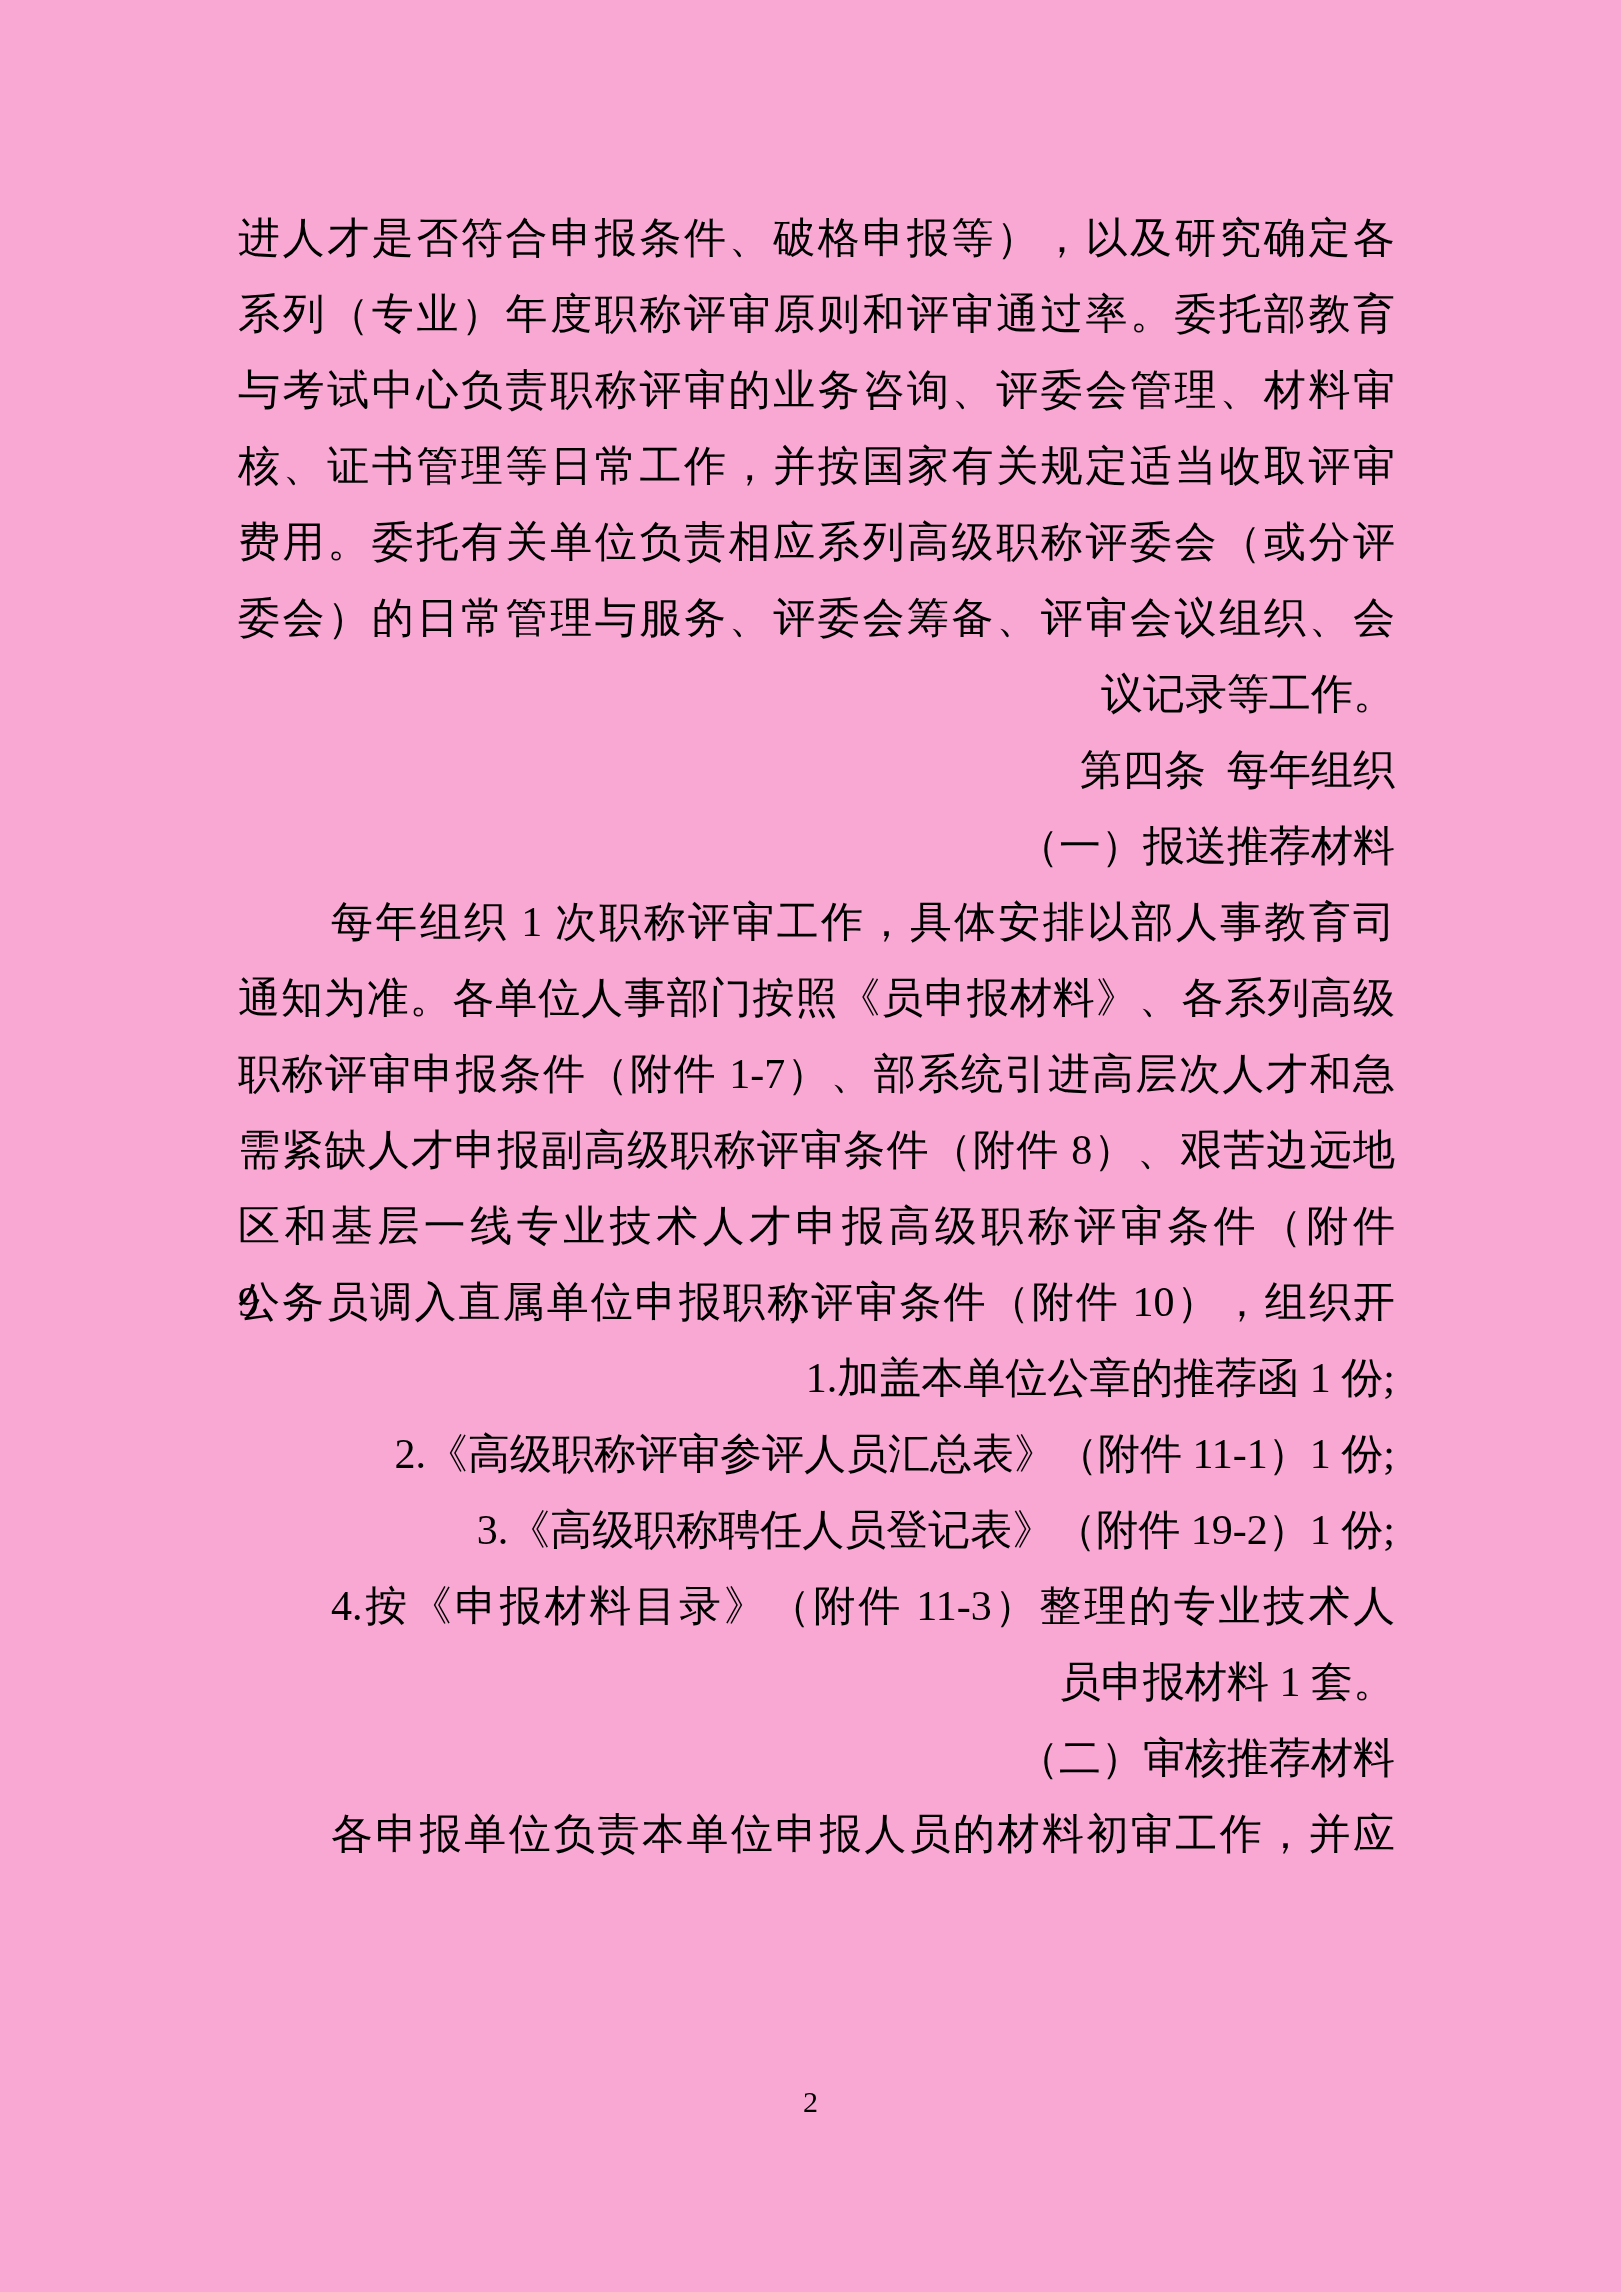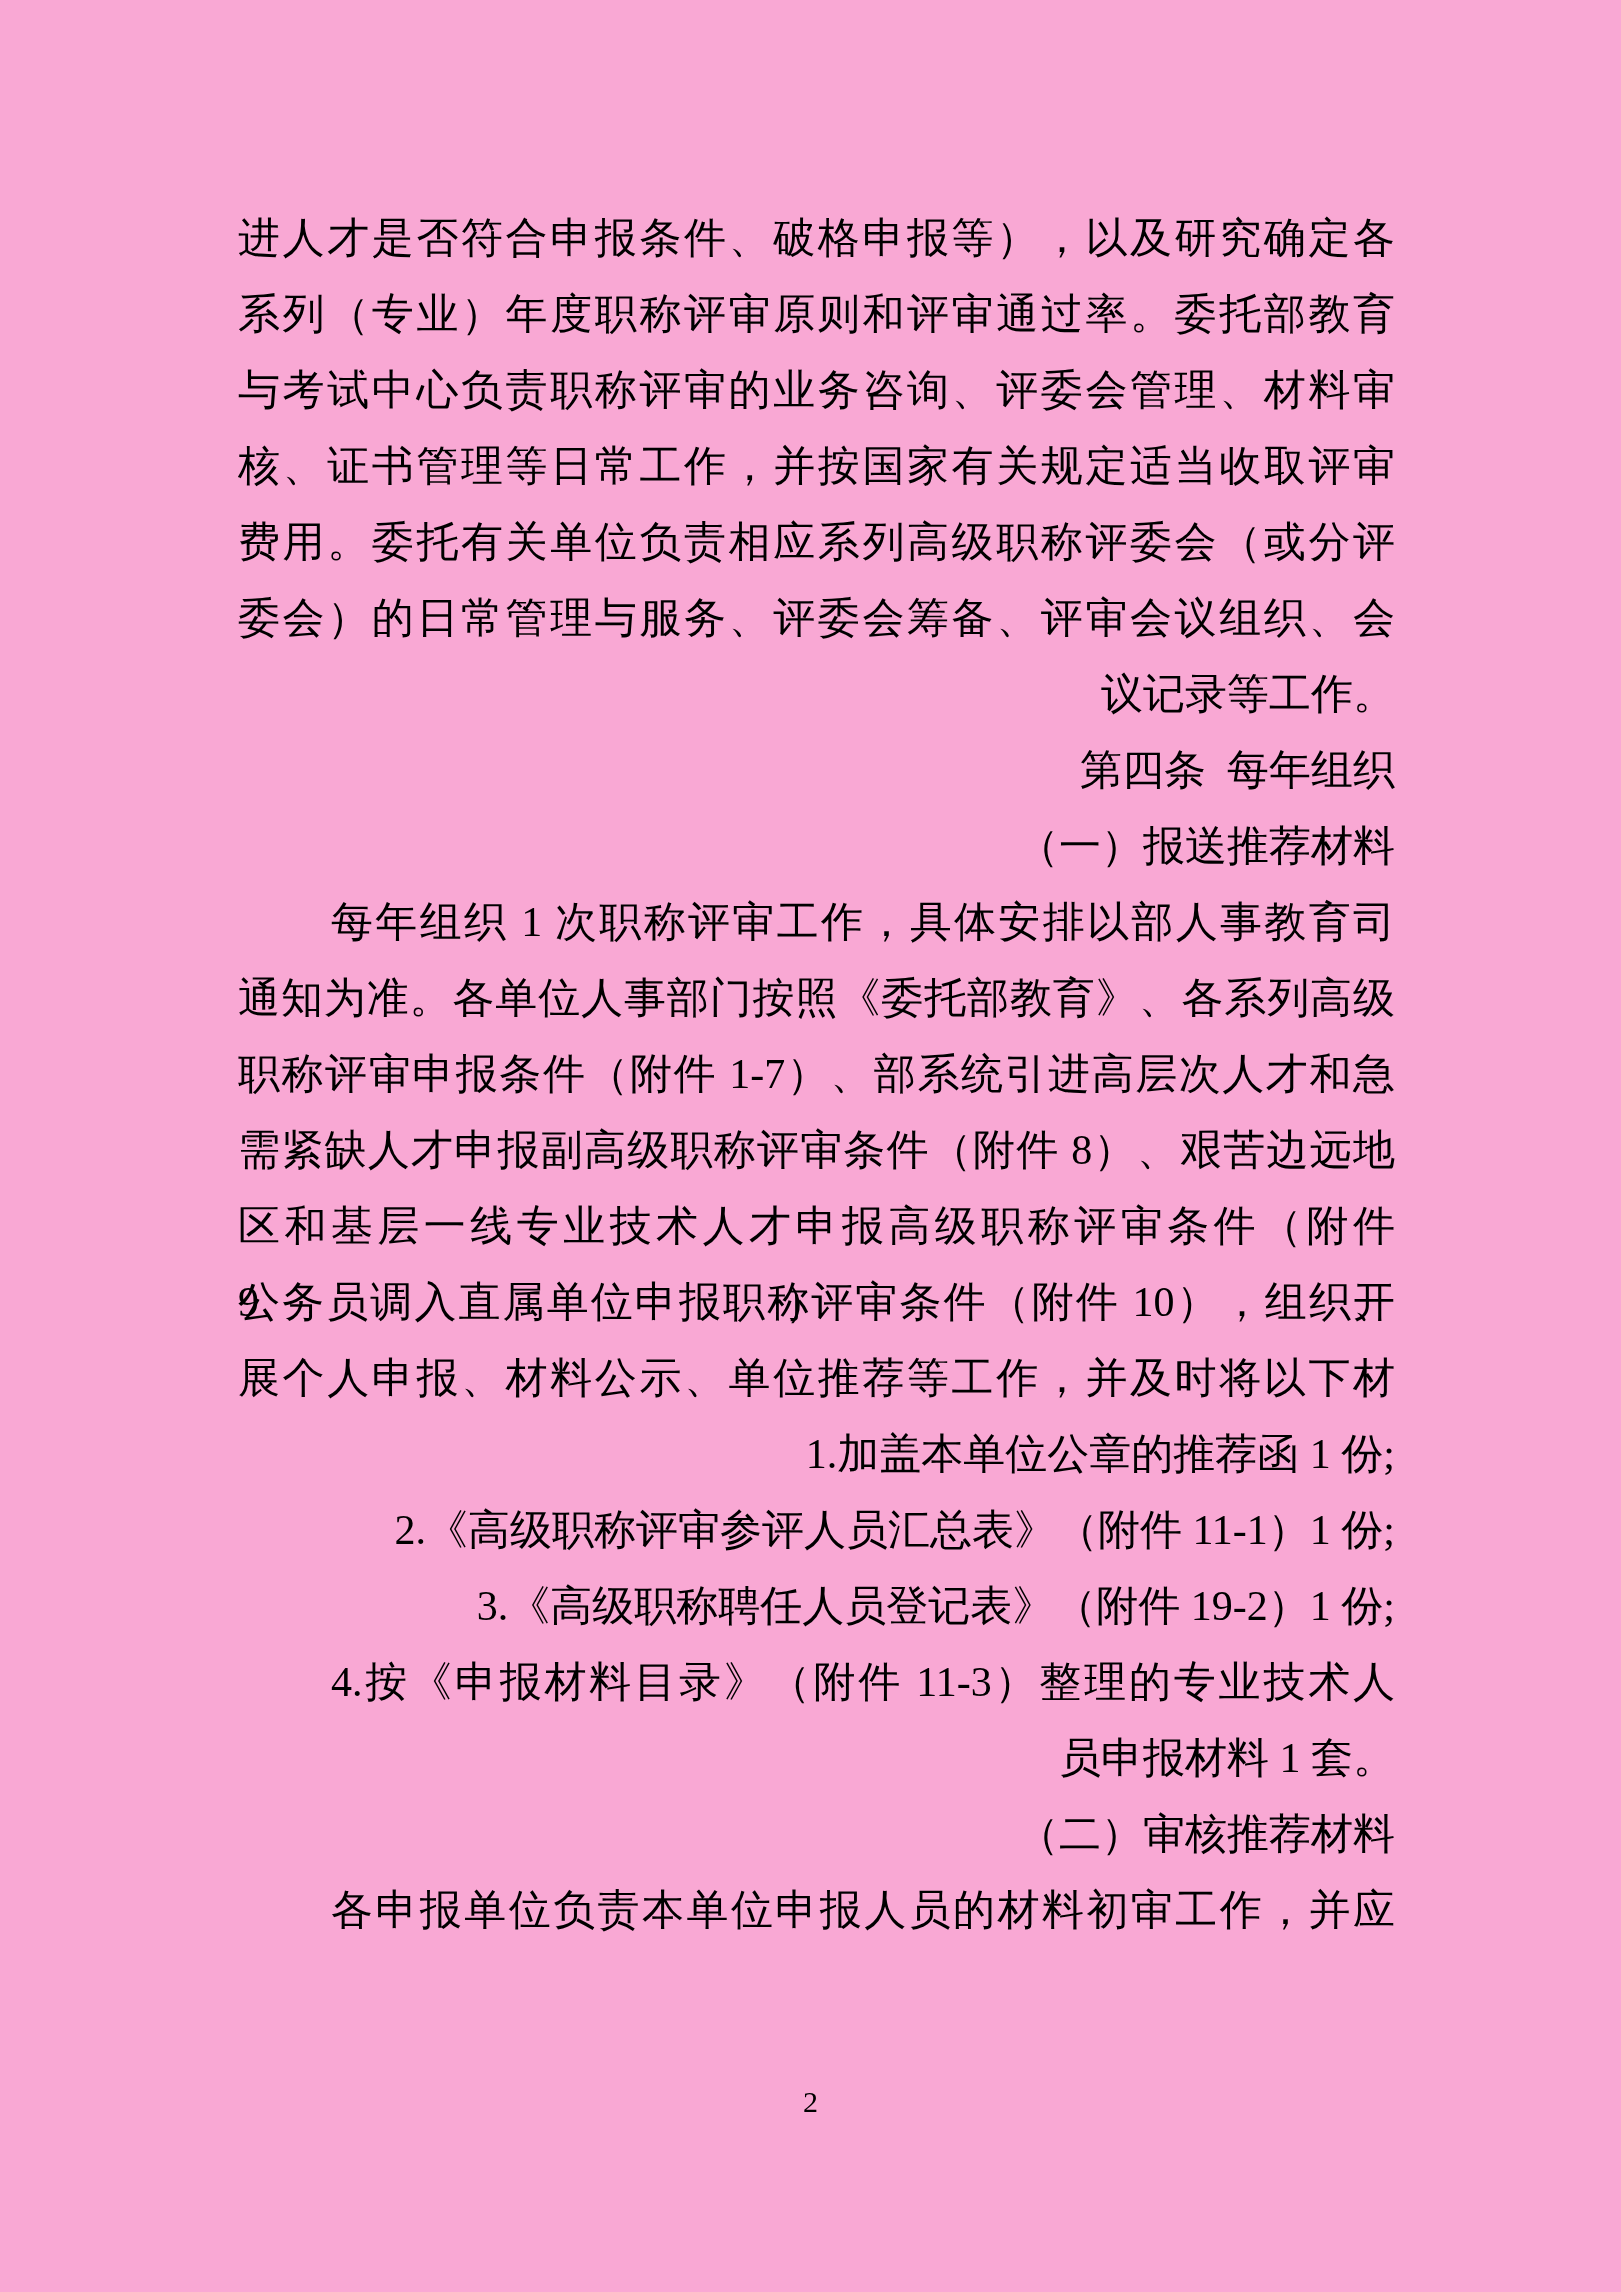--- a/index.html
+++ b/index.html
@@ -66,26 +66,25 @@
     <div class="line fill">进人才是否符合申报条件、破格申报等），以及研究确定各</div>
     <div class="line fill">系列（专业）年度职称评审原则和评审通过率。委托部教育</div>
     <div class="line fill">与考试中心负责职称评审的业务咨询、评委会管理、材料审</div>
     <div class="line fill">核、证书管理等日常工作，并按国家有关规定适当收取评审</div>
     <div class="line fill">费用。委托有关单位负责相应系列高级职称评委会（或分评</div>
     <div class="line fill">委会）的日常管理与服务、评委会筹备、评审会议组织、会</div>
     <div class="line">议记录等工作。</div>
     <div class="line indent">第四条 每年组织</div>
     <div class="line indent">（一）报送推荐材料</div>
     <div class="line indent fill">每年组织 1 次职称评审工作，具体安排以部人事教育司</div>
-    <div class="line fill">通知为准。各单位人事部门按照《委托部教育》、各系列高级</div>
+    <div class="line fill">通知为准。各单位人事部门按照《员申报材料》、各系列高级</div>
     <div class="line fill">职称评审申报条件（附件 1-7）、部系统引进高层次人才和急</div>
     <div class="line fill">需紧缺人才申报副高级职称评审条件（附件 8）、艰苦边远地</div>
     <div class="line fill">区和基层一线专业技术人才申报高级职称评审条件（附件 9）、</div>
     <div class="line fill">公务员调入直属单位申报职称评审条件（附件 10），组织开</div>
-    <div class="line fill">展个人申报、材料公示、单位推荐等工作，并及时将以下材</div>
     <div class="line indent">1.加盖本单位公章的推荐函 1 份;</div>
     <div class="line indent">2.《高级职称评审参评人员汇总表》（附件 11-1）1 份;</div>
     <div class="line indent">3.《高级职称聘任人员登记表》（附件 19-2）1 份;</div>
     <div class="line indent fill">4.按《申报材料目录》（附件 11-3）整理的专业技术人</div>
     <div class="line">员申报材料 1 套。</div>
     <div class="line indent">（二）审核推荐材料</div>
     <div class="line indent fill">各申报单位负责本单位申报人员的材料初审工作，并应</div>
   </div>
 
   <div class="pagenum">2</div>

